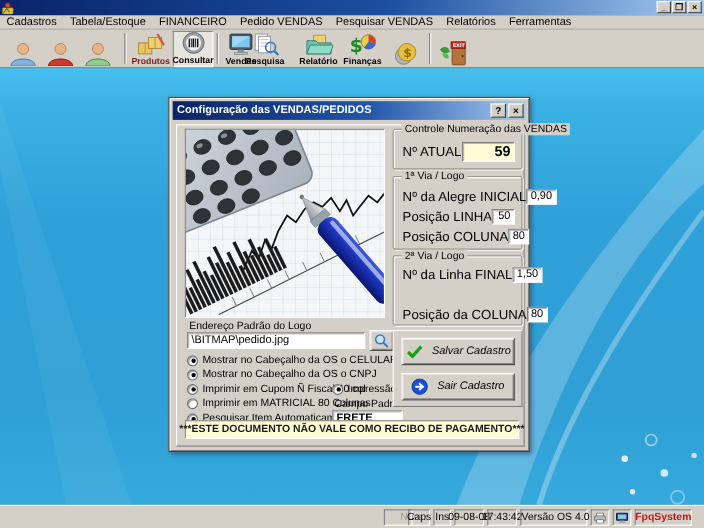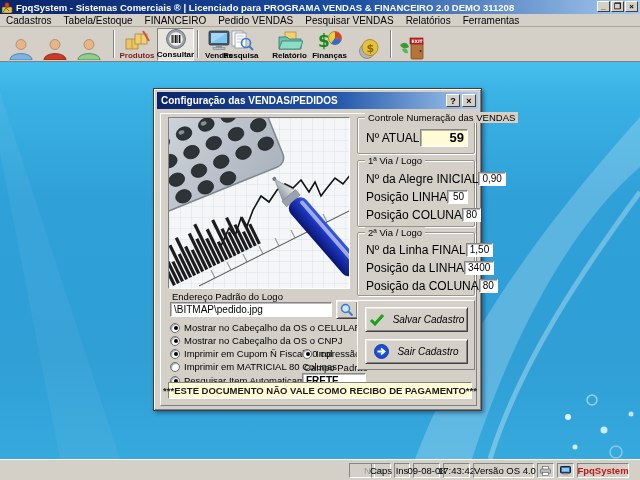--- a/index.html
+++ b/index.html
@@ -76,21 +76,20 @@
 <body>
 
 <div class="screen">
 
   <div class="titlebar">
     <svg width="11" height="11" viewBox="0 0 11 11">
       <rect x="0" y="5" width="10" height="6" rx="1" fill="#e8c040" stroke="#7a5a10" stroke-width="0.6"></rect>
       <circle cx="5" cy="3" r="2.4" fill="#d84030" stroke="#701808" stroke-width="0.6"></circle>
       <path d="M1,10 L4,6 L7,9" stroke="#2a8a2a" stroke-width="1" fill="none"></path>
     </svg>
-    <span class="ttext">FpqSystem - Sistemas Comerciais ®  | Licenciado para  PROGRAMA VENDAS &amp; FINANCEIRO 2.0 DEMO 311208</span>
     <span class="winbtns">
       <span class="wbtn">_</span>
       <span class="wbtn">❐</span>
       <span class="wbtn">×</span>
     </span>
   </div>
 
   <div class="menubar">
     <span class="mitem">Cadastros</span>
     <span class="mitem">Tabela/Estoque</span>
@@ -360,24 +359,20 @@
           <span class="field" style="width:56px;height:14px;">80</span>
         </div>
       </div>
 
       <div class="group" style="left:196px;top:118px;width:118px;height:64px;">
         <span class="legend">2ª Via / Logo</span>
         <div class="grow" style="top:9px;">
           <span class="glabel">Nº da Linha FINAL</span>
           <span class="field" style="width:56px;height:14px;">1,50</span>
         </div>
-        <div class="grow" style="top:27px;">
-          <span class="glabel">Posição da LINHA</span>
-          <span class="field" style="width:56px;height:14px;">3400</span>
-        </div>
         <div class="grow" style="top:45px;">
           <span class="glabel">Posição da COLUNA</span>
           <span class="field" style="width:56px;height:14px;">80</span>
         </div>
       </div>
 
       <span class="slabel" style="left:11px;top:177px;">Endereço Padrão do Logo</span>
       <div class="field left" style="position:absolute;left:9px;top:188px;width:162px;height:15px;">\BITMAP\pedido.jpg</div>
       <div class="pushbtn" style="left:175px;top:186px;width:22px;height:19px;">
         <svg width="14" height="14" viewBox="0 0 14 14">

